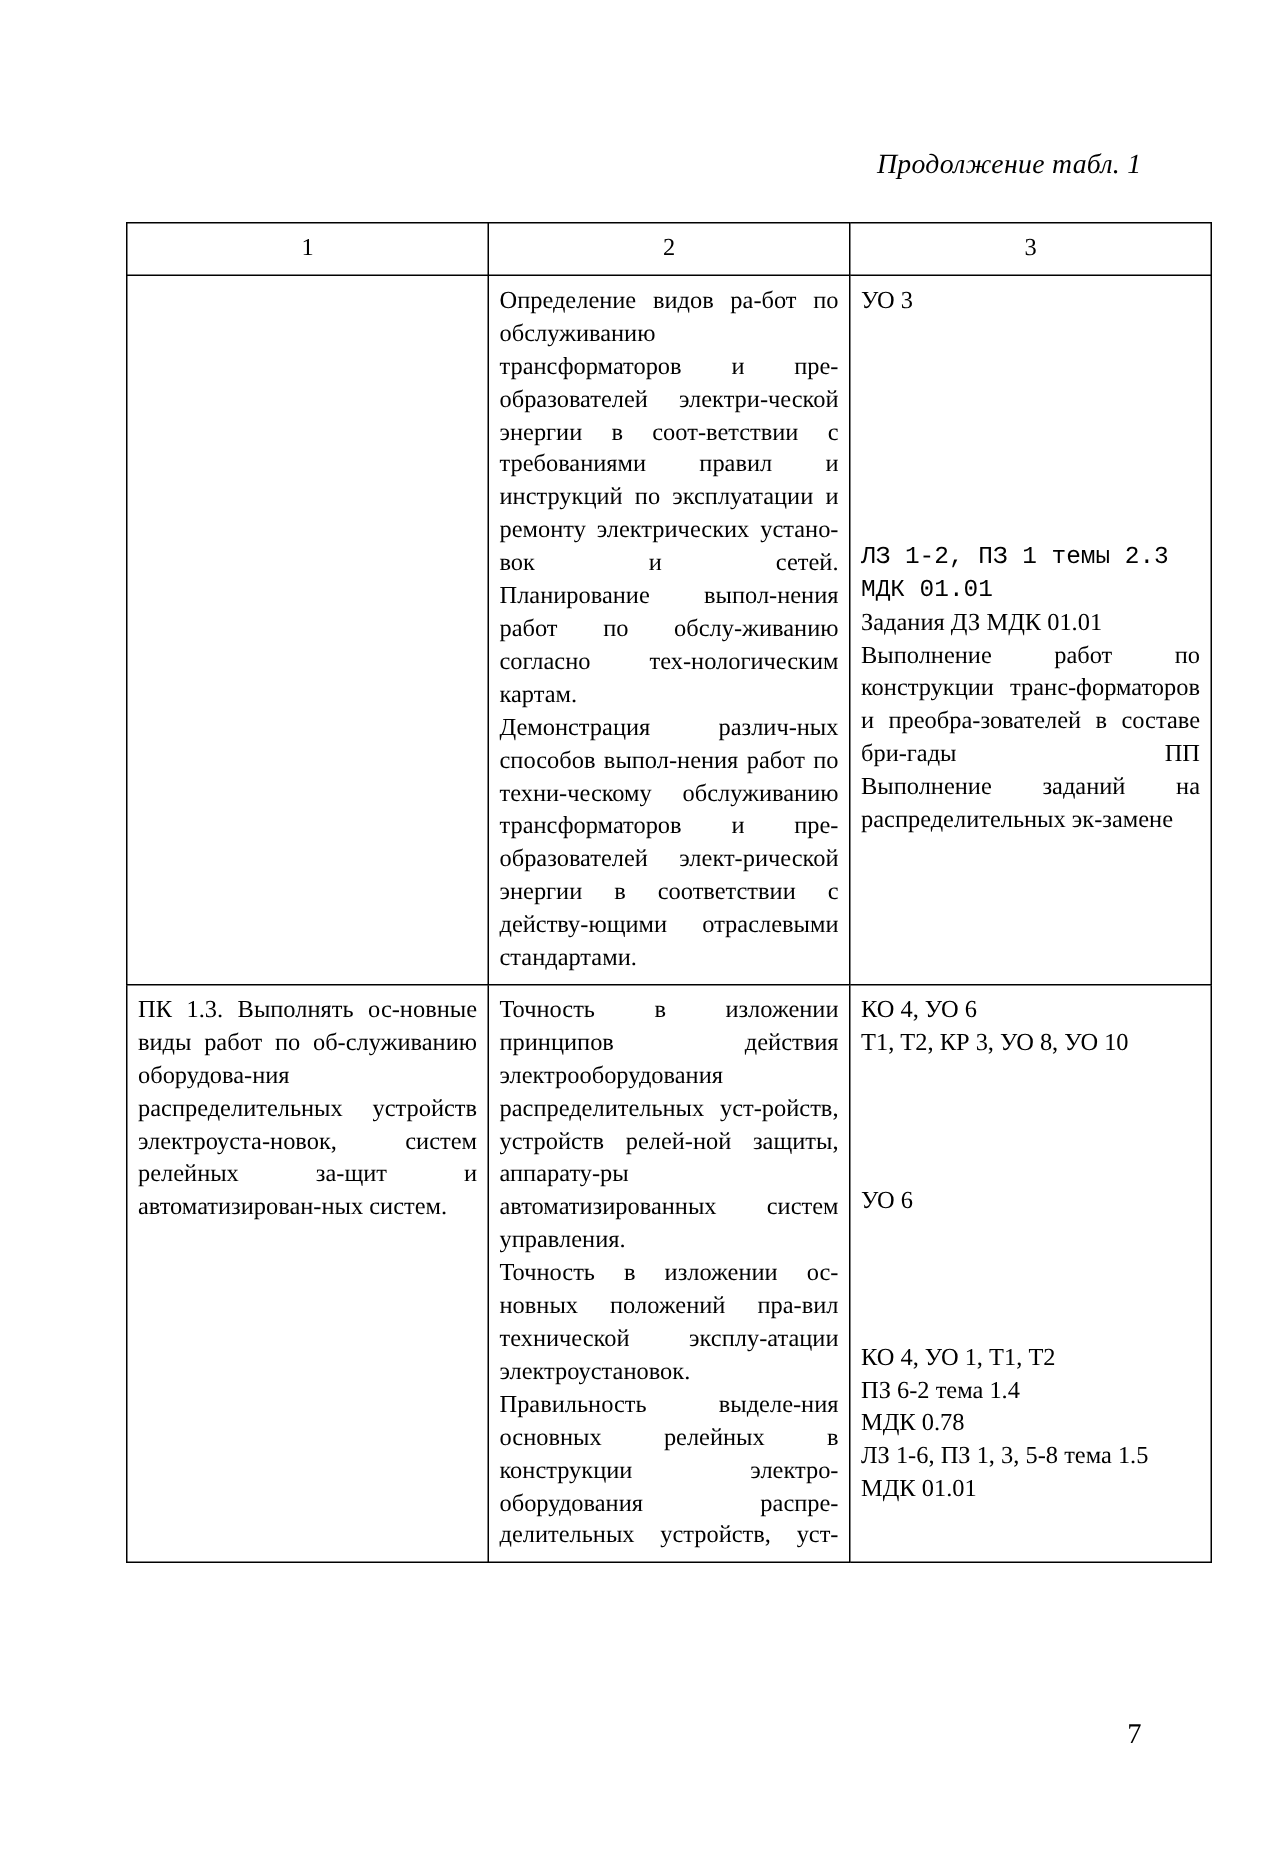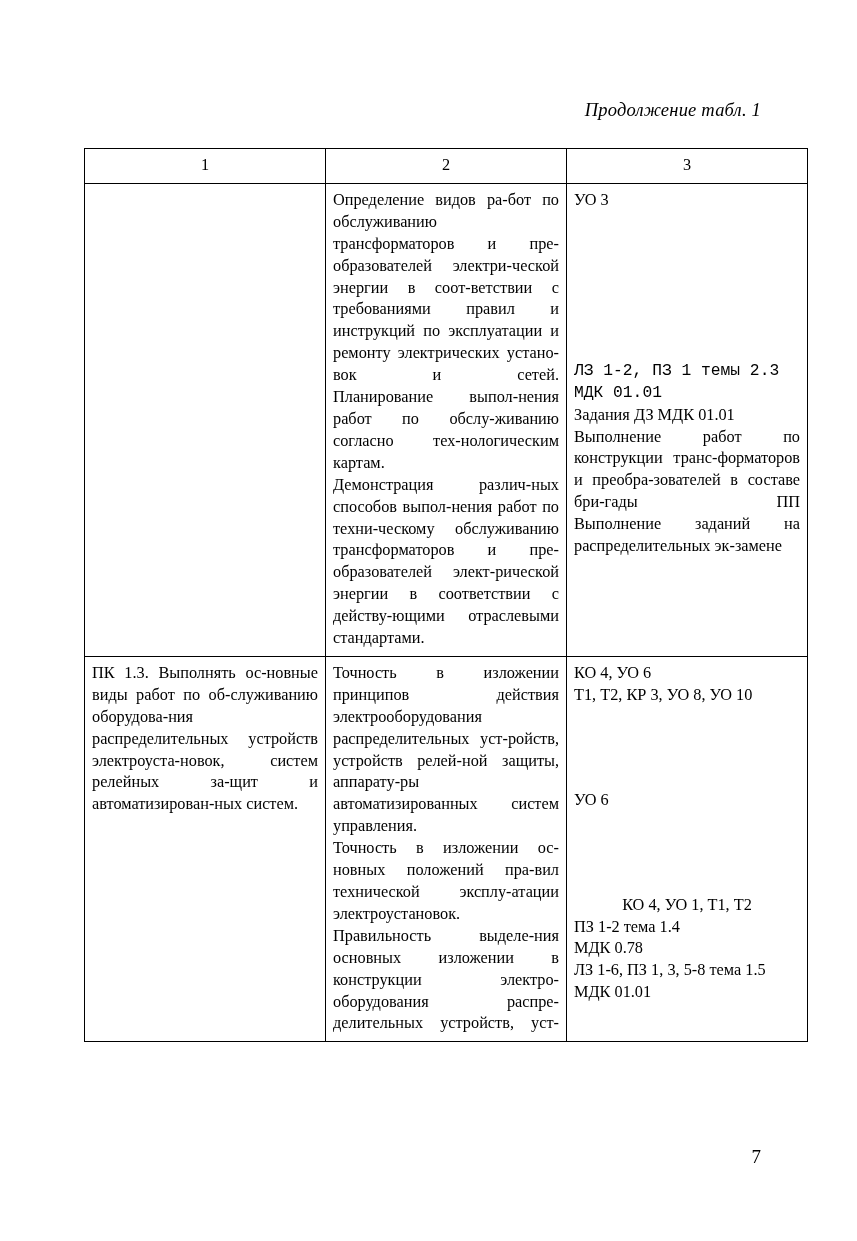--- a/index.html
+++ b/index.html
@@ -116,30 +116,30 @@
     </tr>
 
     <tr>
       <td class="col1">
         <p class="blk just last-left">ПК 1.3. Выполнять ос-новные виды работ по об-служиванию оборудова-ния распределительных устройств электроуста-новок, систем релейных за-щит и автоматизирован-ных систем.</p>
       </td>
       <td class="col2">
         <div class="cell-inner">
           <p class="blk just">Точность в изложении принципов действия электрооборудования распределительных уст-ройств, устройств релей-ной защиты, аппарату-ры автоматизированных систем управления.</p>
           <p class="blk just">Точность в изложении ос-новных положений пра-вил технической эксплу-атации электроустановок.</p>
-          <p class="blk just">Правильность выделе-ния основных изложении в конструкции электро-оборудования распре-делительных устройств, уст-</p>
+          <p class="blk just">Правильность выделе-ния основных релейных в конструкции электро-оборудования распре-делительных устройств, уст-</p>
         </div>
       </td>
       <td class="col3">
         <div class="cell-inner">
           <p class="blk left">КО 4, УО 6</p>
           <p class="blk left">Т1, Т2, КР 3, УО 8, УО 10</p>
           <p class="blk left" style="margin-top:83px;">УО 6</p>
-          <p class="blk left" style="margin-top:83px;text-align:center;">КО 4, УО 1, Т1, Т2</p>
-          <p class="blk left">ПЗ 1-2 тема 1.4</p>
+          <p class="blk left" style="margin-top:83px;">КО 4, УО 1, Т1, Т2</p>
+          <p class="blk left">ПЗ 6-2 тема 1.4</p>
           <p class="blk left">МДК 0.78</p>
           <p class="blk left">ЛЗ 1-6, ПЗ 1, 3, 5-8 тема 1.5 МДК 01.01</p>
         </div>
       </td>
     </tr>
   </tbody>
     </table>
 
   <div class="pageno">7</div>
 </div>

